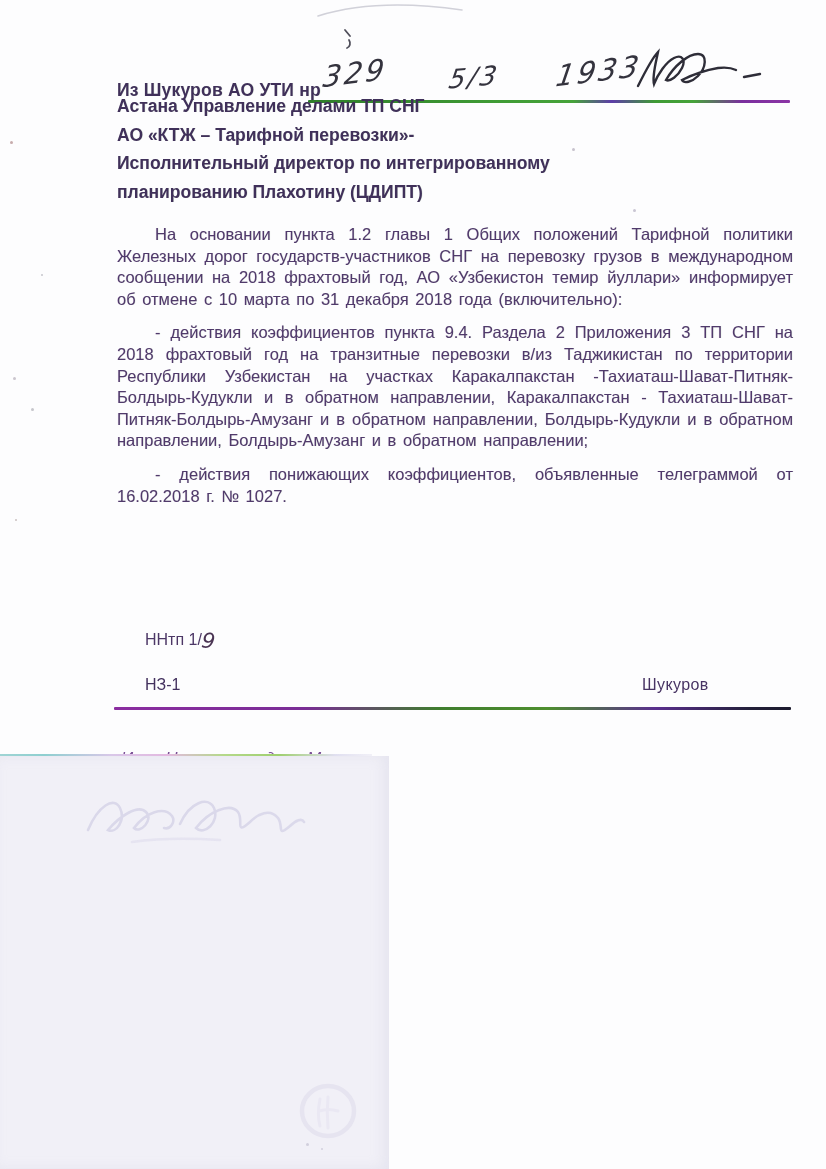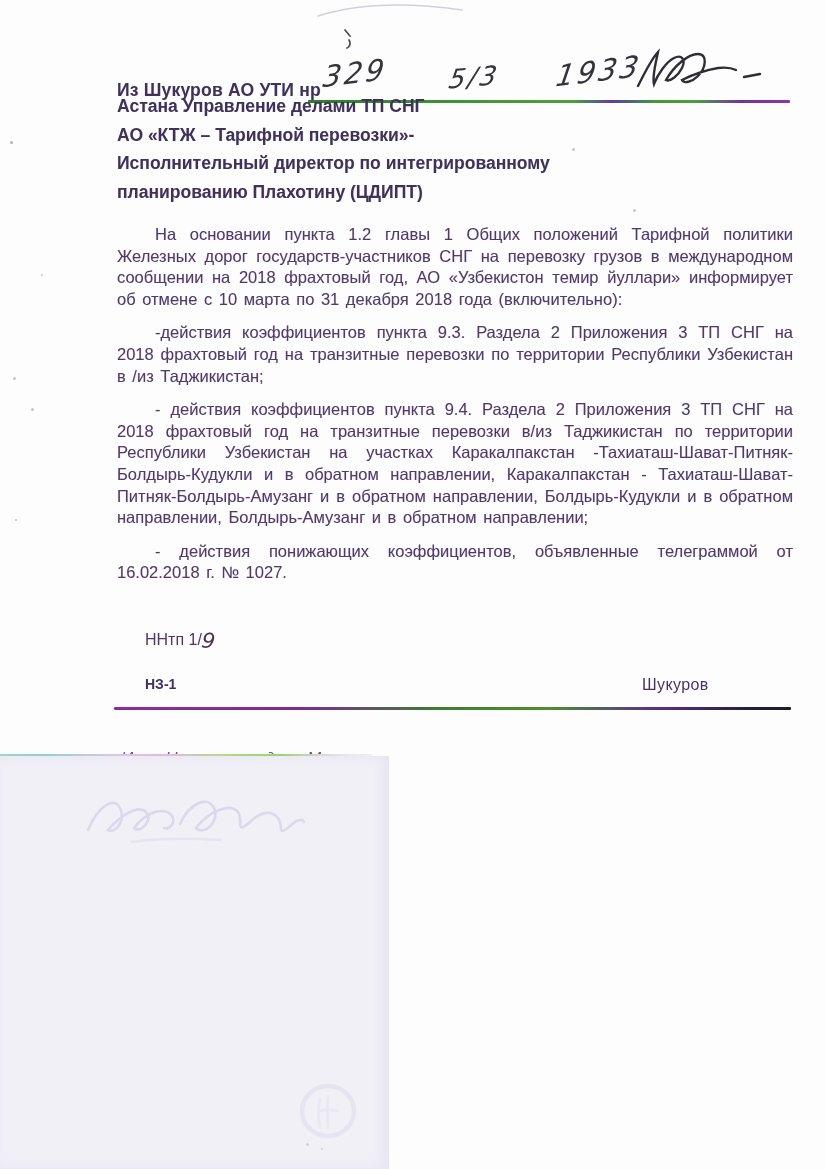--- a/index.html
+++ b/index.html
@@ -45,21 +45,21 @@
     font-size:16.5px;line-height:21.6px;color:#503a6b;
     text-align:justify;word-spacing:2px;
     text-shadow:.5px 0 0 rgba(70,140,60,.16),-.5px 0 0 rgba(150,60,170,.14);
   }
   .body-text p{margin:0 0 12px 0;text-indent:38px;}
   
   .ref-line{
     position:absolute;left:145px;top:626px;font-size:16px;color:#4c3766;
     white-space:nowrap;
   }
-  .sig-left{position:absolute;left:145px;top:676px;font-size:14px;font-weight:bold;color:#43315e;}
+  .sig-left{position:absolute;left:145px;top:676px;font-size:16px;font-weight:normal;color:#43315e;}
   .sig-right{position:absolute;left:642px;top:676px;font-size:16px;color:#483464;letter-spacing:.4px;}
   .separator{
     position:absolute;left:114px;top:707px;width:677px;height:3px;
     background:linear-gradient(90deg,#8b2da0 0%,#7a2d96 28%,#3f7d2e 48%,#4e8f2f 64%,#5a2f8e 80%,#23203a 94%,#1c1b2e 100%);
     border-radius:1px;
   }
   .executor{
     position:absolute;left:121px;top:752px;
     font-size:17px;font-style:italic;line-height:13.5px;color:#7b4f96;
   }
@@ -103,21 +103,20 @@
 
   <div class="to-lines">
     <div>Астана Управление делами ТП СНГ</div>
     <div>АО «КТЖ – Тарифной перевозки»-</div>
     <div>Исполнительный директор по интегрированному</div>
     <div>планированию Плахотину (ЦДИПТ)</div>
   </div>
 
   <div class="body-text">
     <p>На основании пункта 1.2 главы 1 Общих положений Тарифной политики Железных дорог государств-участников СНГ на перевозку грузов в международном сообщении на 2018 фрахтовый год, АО «Узбекистон темир йуллари» информирует об отмене с 10 марта по 31 декабря 2018 года (включительно):</p>
-    <p>-действия коэффициентов пункта 9.3. Раздела 2 Приложения 3 ТП СНГ на 2018 фрахтовый год на транзитные перевозки по территории Республики Узбекистан в /из Таджикистан;</p>
     <p>- действия коэффициентов пункта 9.4. Раздела 2 Приложения 3 ТП СНГ на 2018 фрахтовый год на транзитные перевозки в/из Таджикистан по территории Республики Узбекистан на участках Каракалпакстан -Тахиаташ-Шават-Питняк-Болдырь-Кудукли и в обратном направлении, Каракалпакстан - Тахиаташ-Шават-Питняк-Болдырь-Амузанг и в обратном направлении, Болдырь-Кудукли и в обратном направлении, Болдырь-Амузанг и в обратном направлении;</p>
     <p>- действия понижающих коэффициентов, объявленные телеграммой от 16.02.2018 г. № 1027.</p>
   </div>
 
   <div class="ref-line">
     <span>ННтп 1/</span><span class="hw-9">9</span>
   </div>
 
   <div class="sig-left">НЗ-1</div>
   <div class="sig-right">Шукуров</div>

